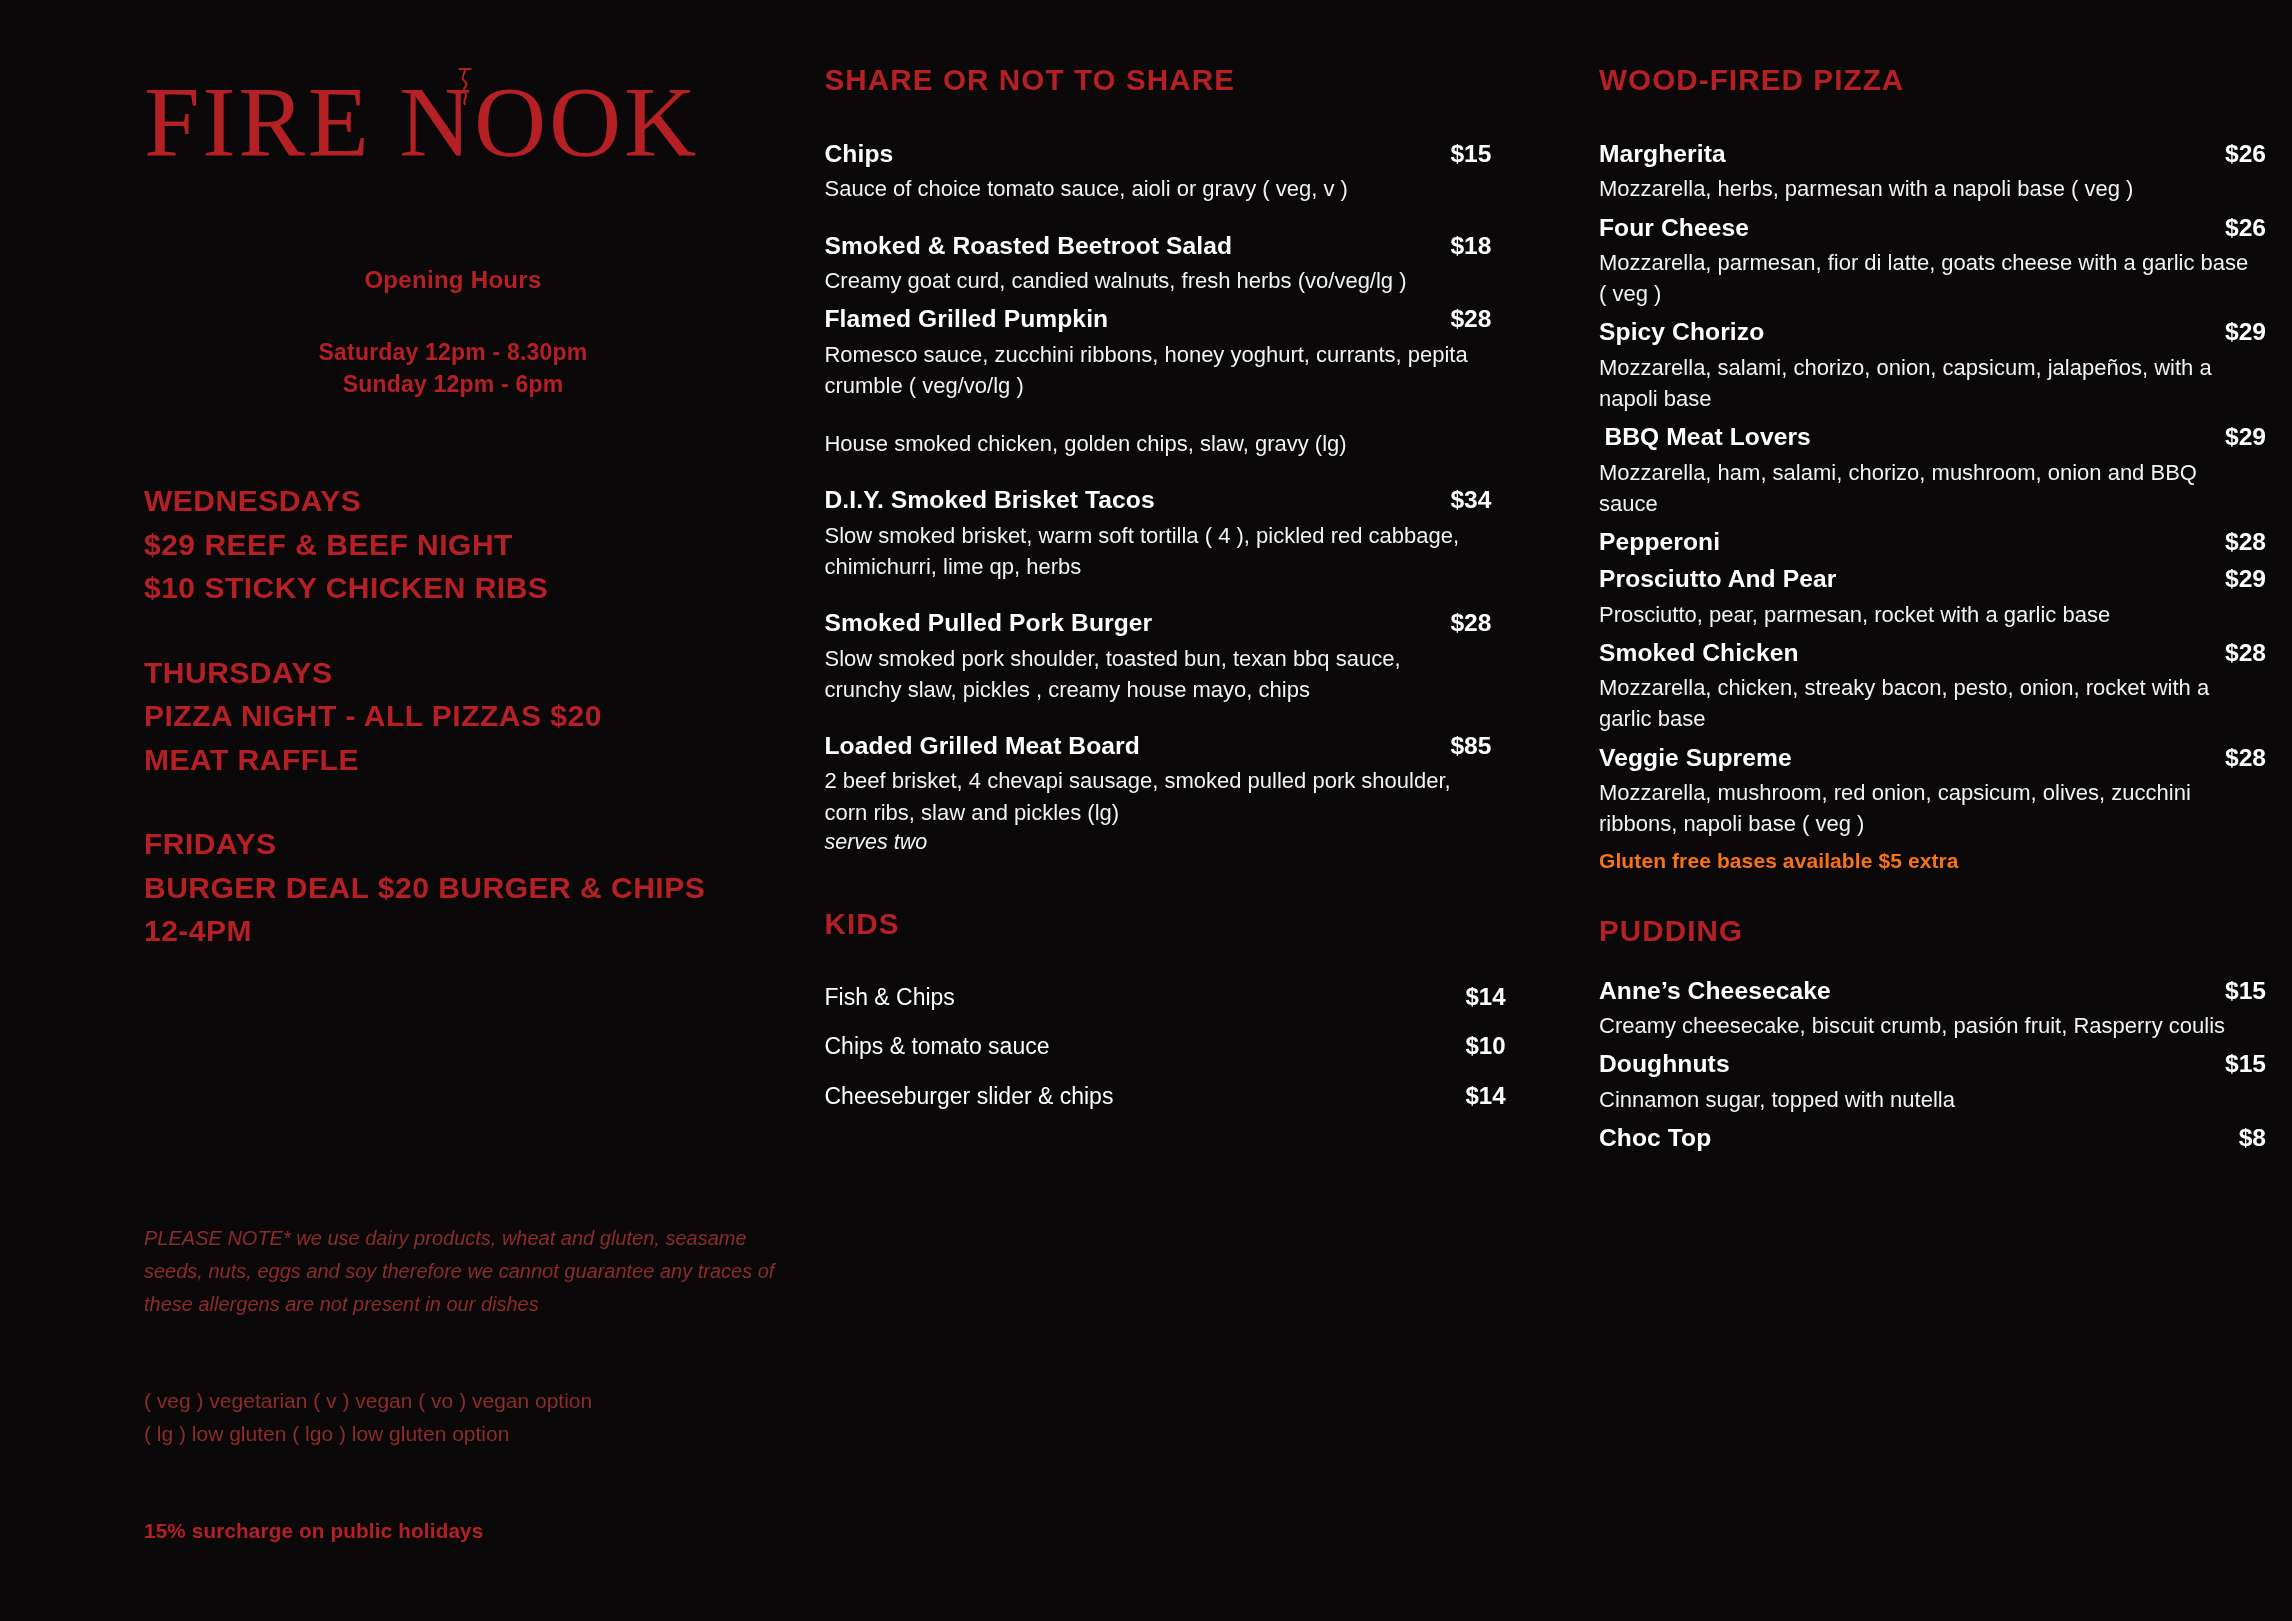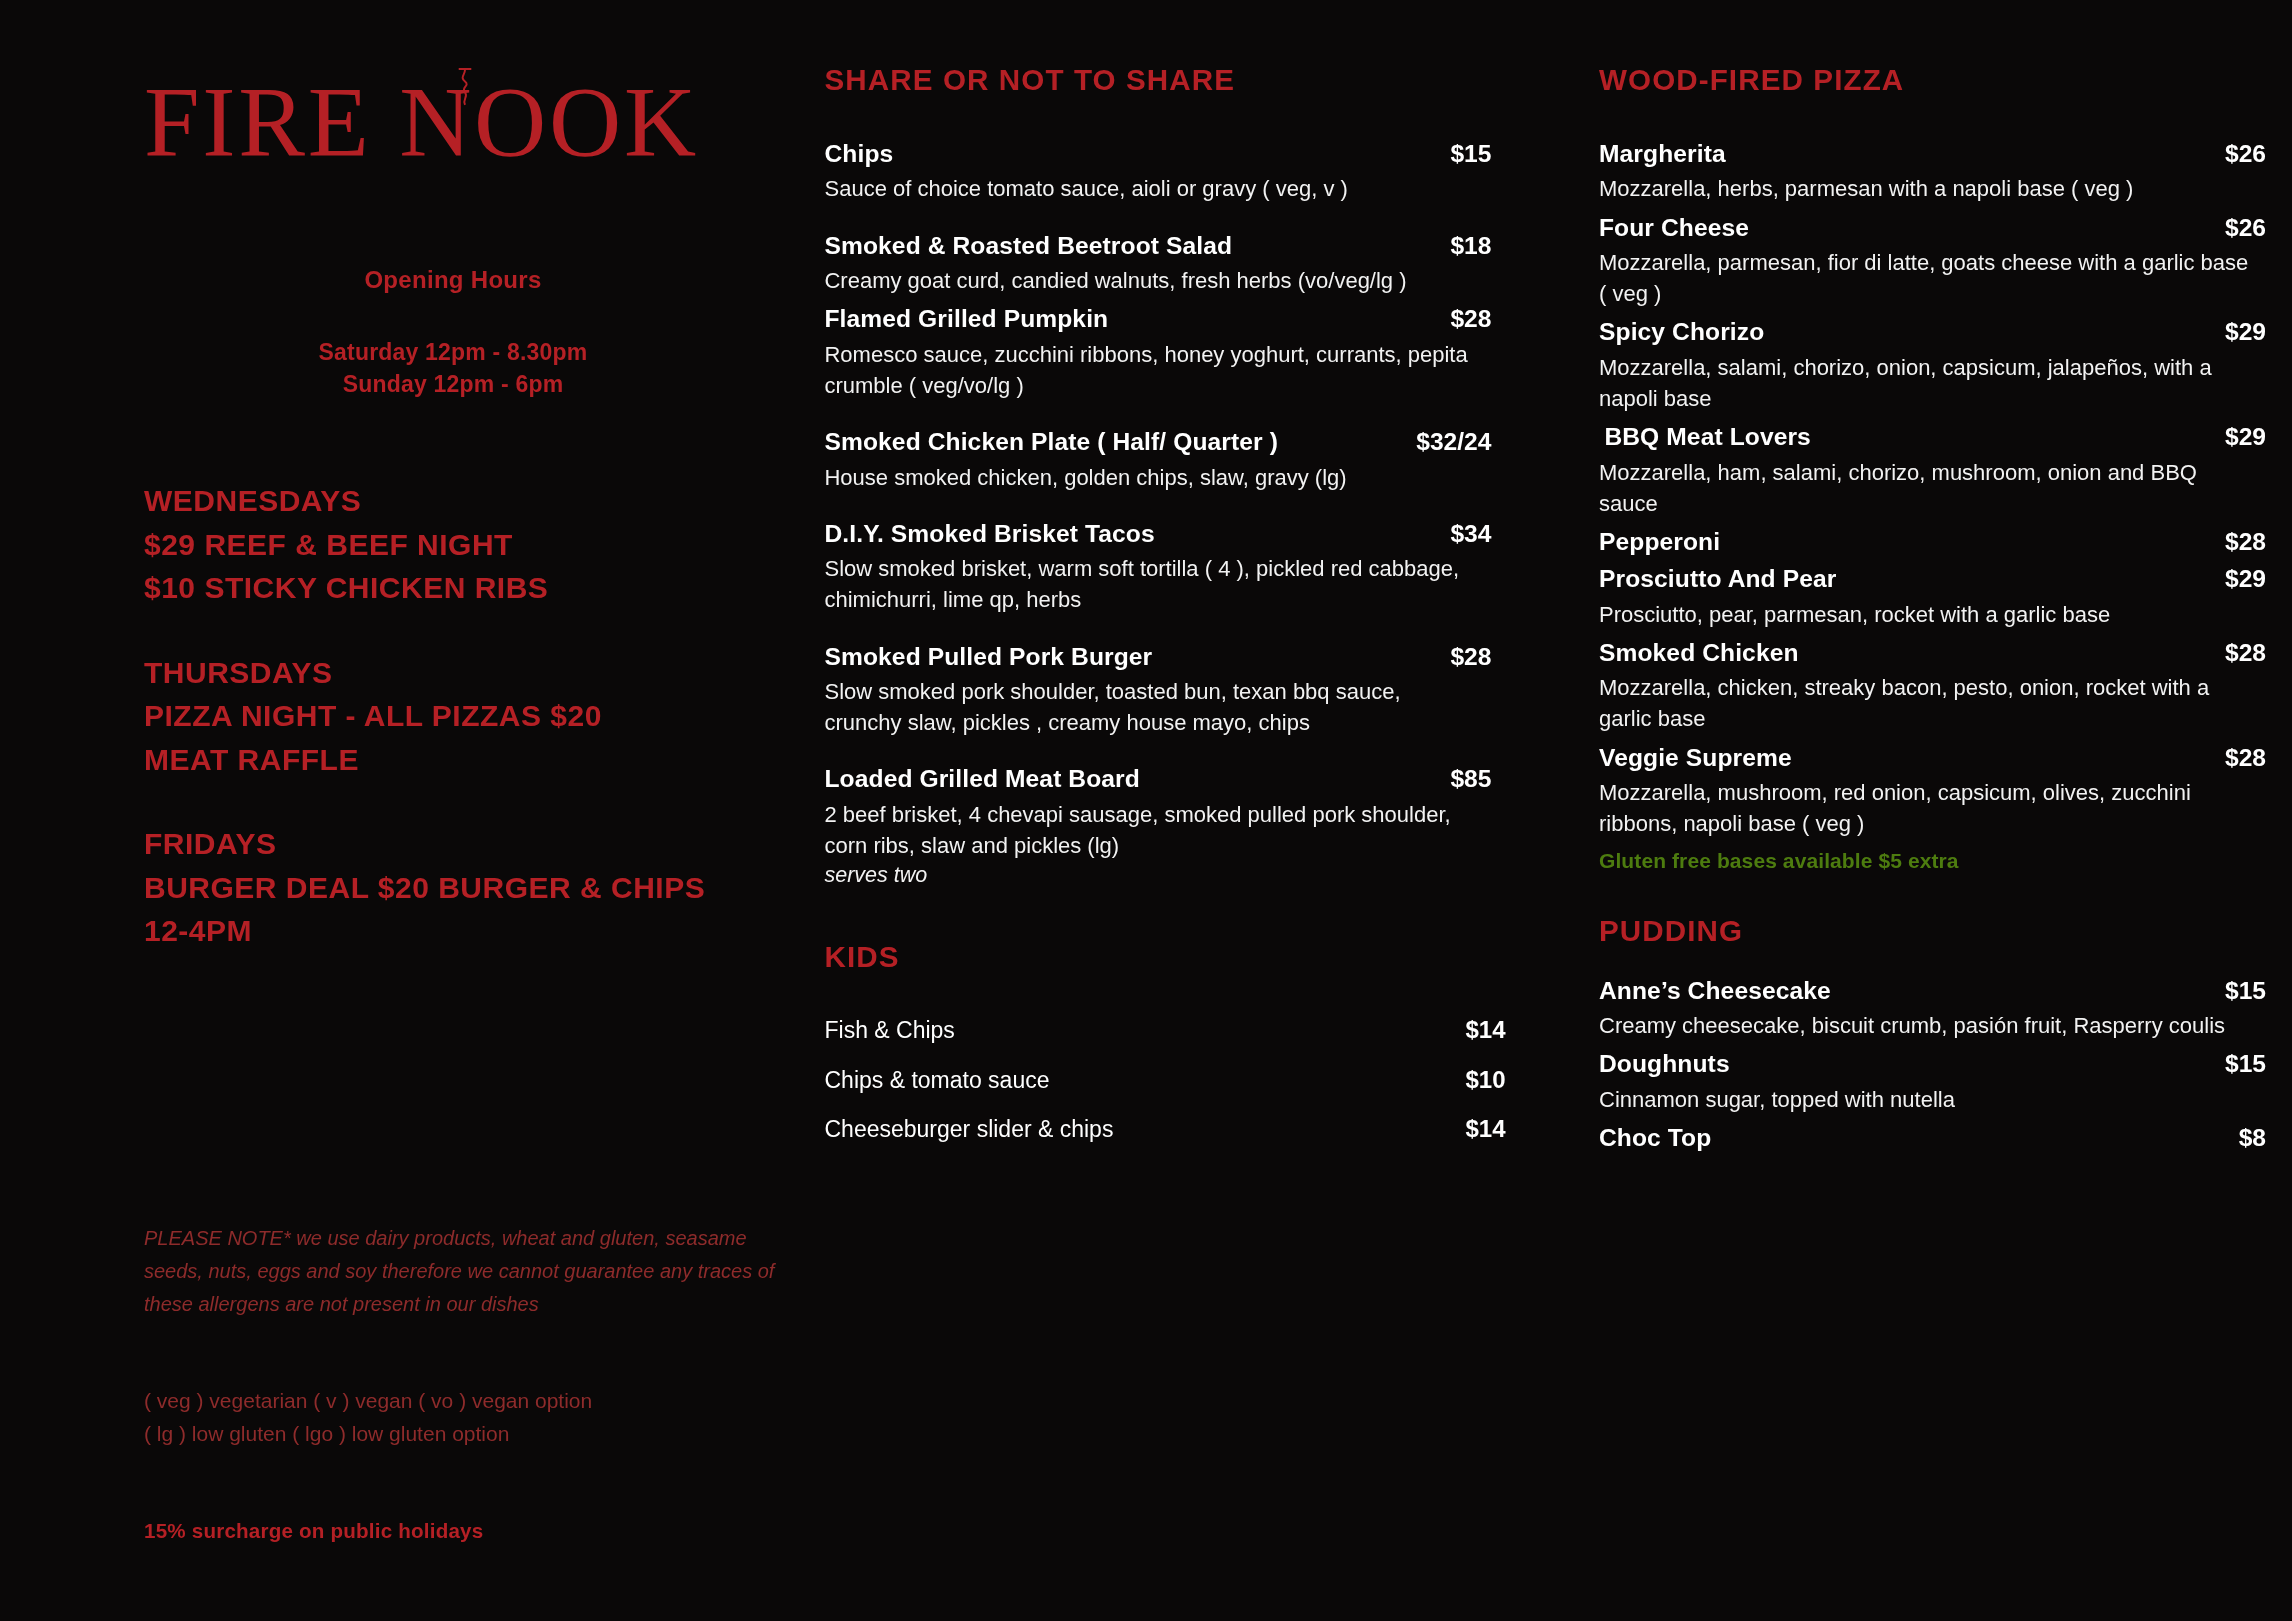--- a/index.html
+++ b/index.html
@@ -144,21 +144,21 @@
     display: flex;
     align-items: baseline;
     justify-content: space-between;
     width: 681px;
     margin-bottom: 21.5px;
   }
   .kids-name { color: #ffffff; font-size: 23px; font-weight: 300; }
   .kids-price { color: #ffffff; font-size: 24px; font-weight: bold; }
 
   .gf-note {
-    color: #4d7c0f;
+    color: #f97316;
     font-weight: bold;
     font-size: 21px;
     margin-top: 0;
     letter-spacing: 0.1px;
   }
 </style>
 </head>
 <body>
 
 <div class="page">
@@ -228,24 +228,20 @@
 
     <div class="item">
       <div class="item-row">
         <span class="item-name">Flamed Grilled Pumpkin</span>
         <span class="item-price">$28</span>
       </div>
       <div class="item-desc">Romesco sauce, zucchini ribbons, honey yoghurt, currants, pepita crumble  ( veg/vo/lg )</div>
     </div>
 
     <div class="item">
-      <div class="item-row">
-        <span class="item-name">Smoked Chicken Plate ( Half/ Quarter )</span>
-        <span class="item-price">$32/24</span>
-      </div>
       <div class="item-desc">House smoked chicken, golden chips, slaw, gravy  (lg)</div>
     </div>
 
     <div class="item">
       <div class="item-row">
         <span class="item-name">D.I.Y. Smoked Brisket Tacos</span>
         <span class="item-price">$34</span>
       </div>
       <div class="item-desc">Slow smoked brisket, warm soft tortilla ( 4 ), pickled red cabbage, chimichurri, lime qp, herbs</div>
     </div>

